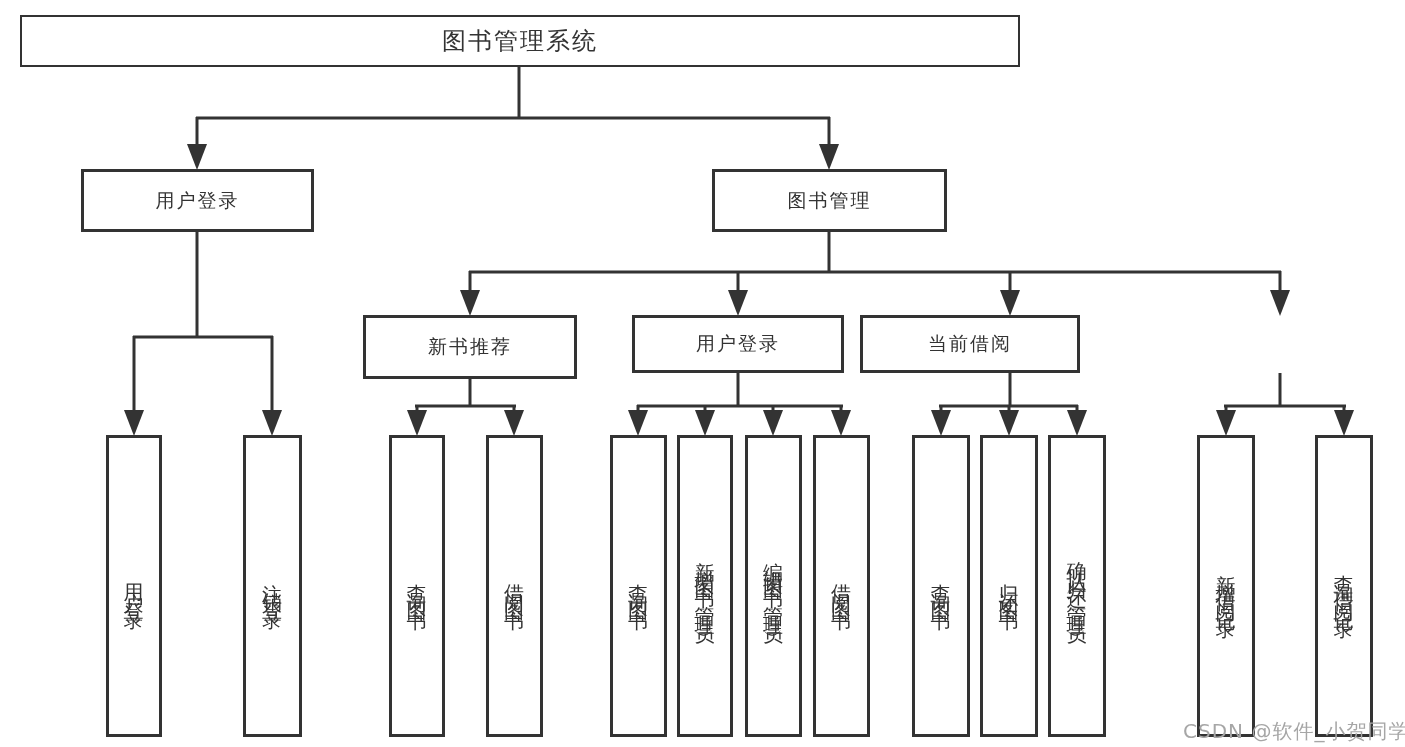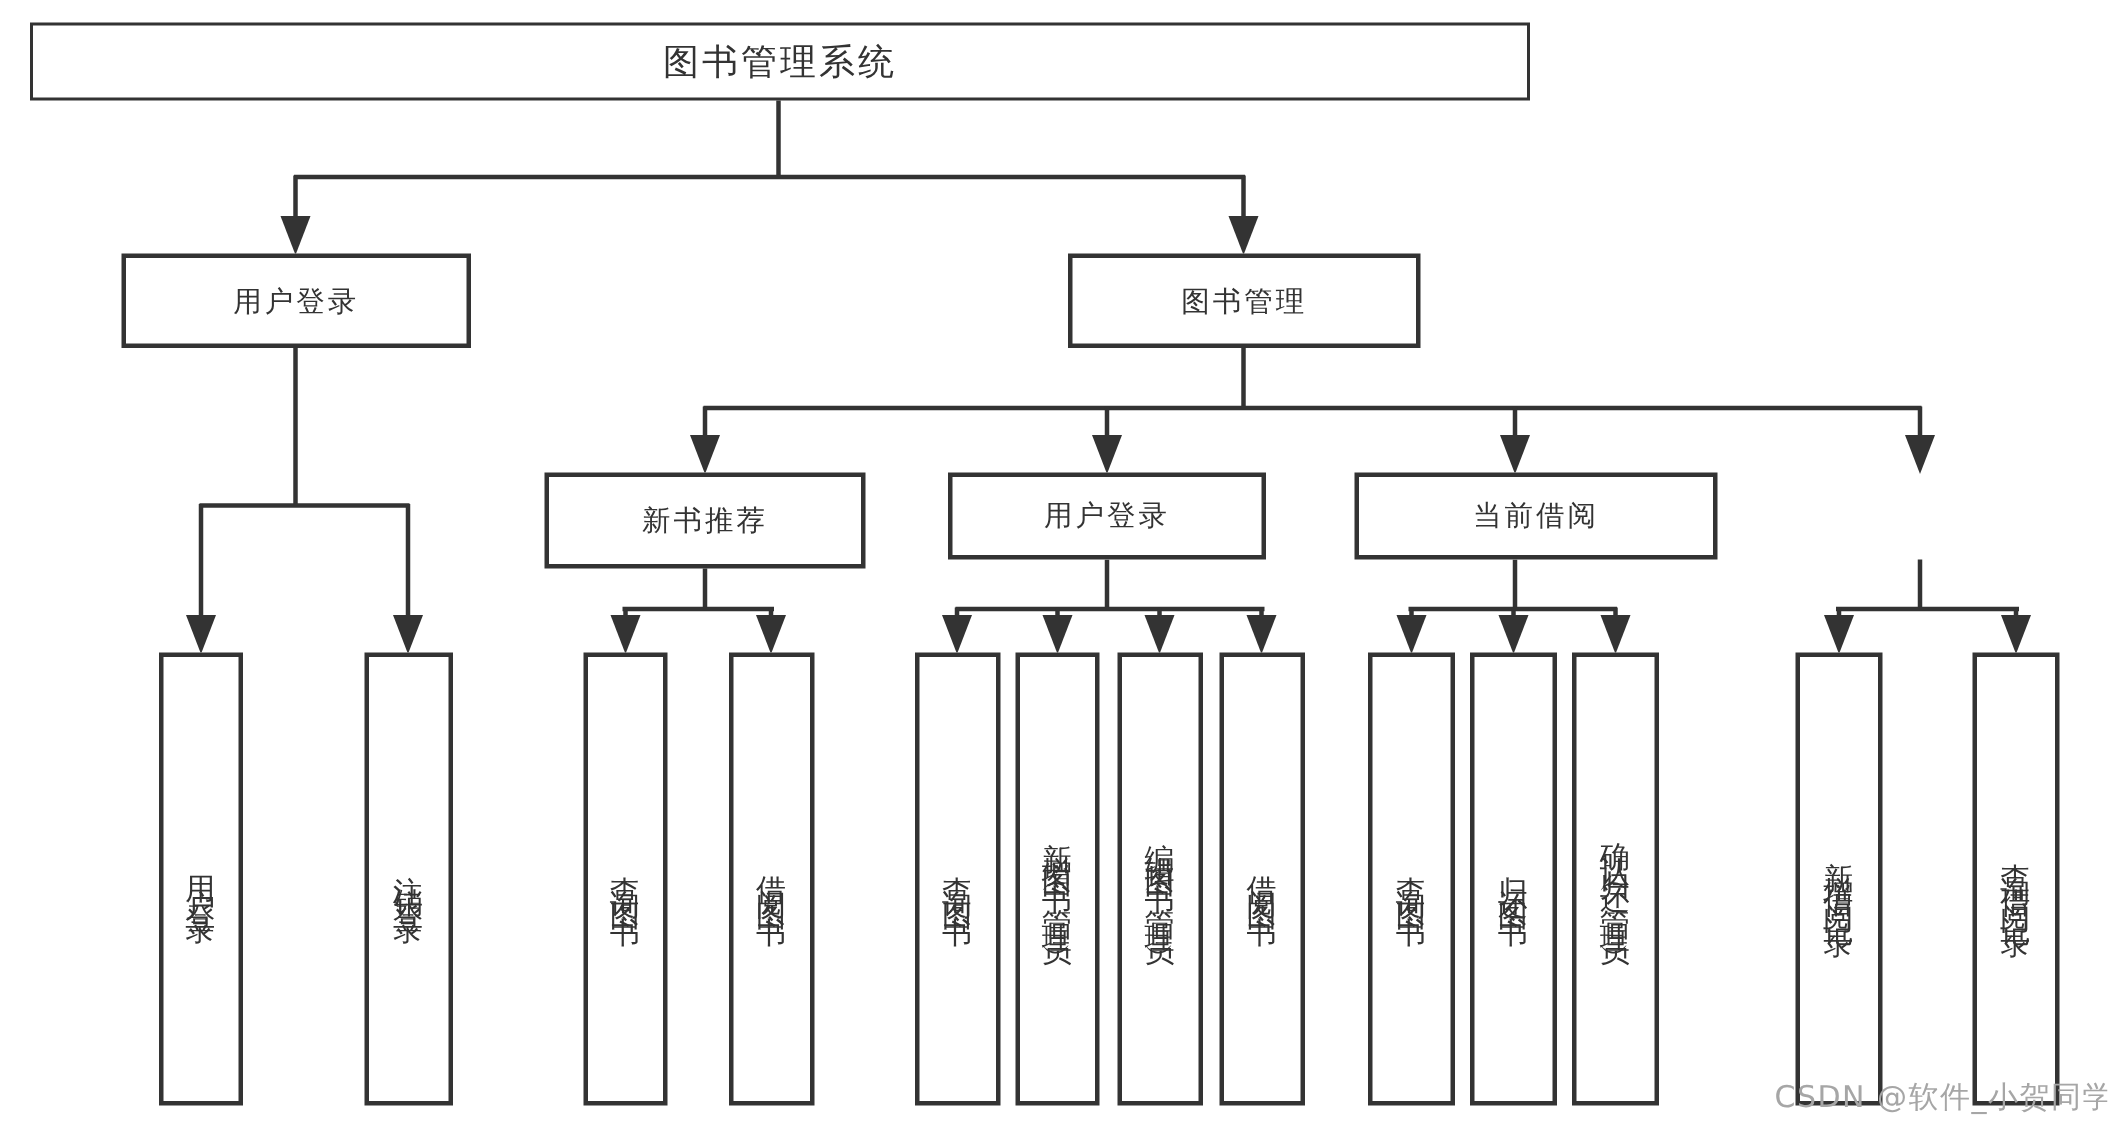--- a/index.html
+++ b/index.html
@@ -136,21 +136,21 @@
   <div class="box" style="left:712px;top:169px;width:235px;height:63px">
     <span class="hlabel">图书管理</span>
   </div>
 
   <div class="box" style="left:363px;top:315px;width:214px;height:64px">
     <span class="hlabel">新书推荐</span>
   </div>
   <div class="box" style="left:632px;top:315px;width:212px;height:58px">
     <span class="hlabel">用户登录</span>
   </div>
-  <div class="box" style="left:903px;top:315px;width:242px;height:58px">
+  <div class="box" style="left:860px;top:315px;width:220px;height:58px">
     <span class="hlabel">当前借阅</span>
   </div>
 
   <div class="box" style="left:106px;top:435px;width:56px;height:302px">
     <span class="vlabel">用户登录</span>
   </div>
   <div class="box" style="left:243px;top:435px;width:59px;height:302px">
     <span class="vlabel">注销登录</span>
   </div>
 

